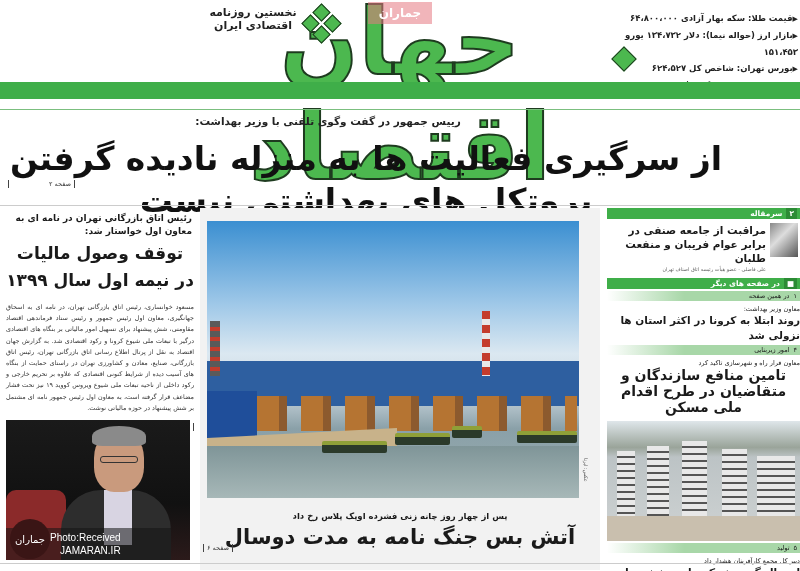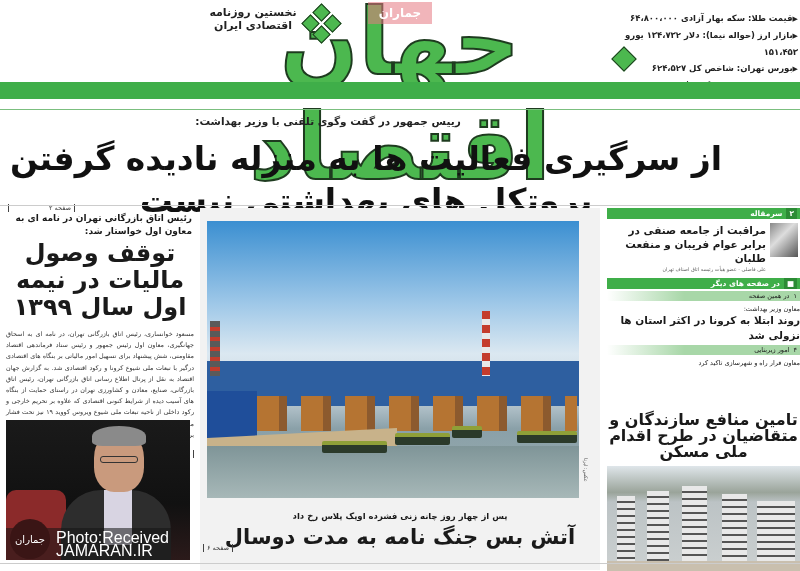--- a/index.html
+++ b/index.html
@@ -40,45 +40,45 @@
   
   .divider-top { position: absolute; left: 0; top: 109px; width: 800px; height: 1px; background: #7bbf7f; }
   .kicker-main {
     position: absolute; left: 0; top: 115px; width: 656px; text-align: center; font-size: 10.5px; font-weight: bold; color: #222;
   }
   .headline-main {
     position: absolute; left: 0; top: 138px; width: 732px; text-align: center; font-size: 33px; font-weight: bold;
     letter-spacing: -1px; color: #111; line-height: 42px;
   }
   .page-ref { display: inline-block; border-left: 1px solid #444; border-right: 1px solid #444; font-size: 6.5px; padding: 0 3px; color: #333; }
-  .page-ref-main { position: absolute; left: 8px; top: 204px; padding-left: 40px; }
+  .page-ref-main { position: absolute; left: 8px; top: 180px; padding-left: 40px; }
   .divider-mid { position: absolute; left: 0; top: 205px; width: 800px; height: 1px; background: #ccc; }
 
   
   .left-col { position: absolute; left: 6px; top: 208px; width: 188px; height: 362px; text-align: right; }
   .left-col .kicker { font-size: 9px; font-weight: bold; line-height: 13px; padding: 4px 2px 0; }
-  .left-col .headline { font-size: 24px; font-weight: bold; line-height: 27px; text-align: center; margin-top: 2px; letter-spacing: -0.5px; }
+  .left-col .headline { font-size: 17px; font-weight: bold; line-height: 27px; text-align: center; margin-top: 2px; letter-spacing: -0.5px; }
   .left-col .body { font-size: 6.4px; line-height: 11.2px; text-align: justify; margin-top: 8px; color: #333; }
   .left-col .page-ref { margin-top: 6px; }
   .left-photo {
     position: absolute; left: 0; top: 212px; width: 184px; height: 140px;
     background: linear-gradient(180deg, #1a1a1a 0%, #111 60%, #2b1a1a 100%); overflow: hidden;
   }
   .left-photo .chair { position: absolute; left: 0; top: 70px; width: 60px; height: 70px; background: #8b2a2a; border-radius: 10px 10px 0 0; }
   .left-photo .suit { position: absolute; left: 55px; top: 70px; width: 110px; height: 75px; background: #2d2d2d; border-radius: 40px 40px 0 0; }
   .left-photo .shirt { position: absolute; left: 98px; top: 70px; width: 28px; height: 55px; background: #d8d4e2; }
   .left-photo .head { position: absolute; left: 88px; top: 10px; width: 50px; height: 62px; background: #c99a7d; border-radius: 45% 45% 40% 40%; }
   .left-photo .hair { position: absolute; left: 86px; top: 6px; width: 54px; height: 20px; background: #8a8a8a; border-radius: 50% 50% 20% 20%; }
   .left-photo .glasses { position: absolute; left: 94px; top: 36px; width: 38px; height: 7px; border: 1.5px solid #333; border-radius: 3px; }
   .watermark {
     position: absolute; left: 0; top: 108px; width: 165px; height: 32px; background: rgba(20,20,20,0.55);
     direction: ltr; display: flex; align-items: center;
   }
   .watermark .logo-circle { width: 40px; height: 40px; border-radius: 50%; background: #3a1515; margin-left: 4px; margin-top: -10px; color: #fff; font-size: 10px; display: flex; align-items: center; justify-content: center; }
-  .watermark .text { color: #fff; font-family: "Liberation Sans", sans-serif; font-size: 16px; line-height: 13px; margin-left: 6px; text-align: left; }
+  .watermark .text { color: #fff; font-family: "Liberation Sans", sans-serif; font-size: 10px; line-height: 13px; text-align: right; }
 
   
   .center-col { position: absolute; left: 200px; top: 208px; width: 400px; height: 362px; background: #f2f2f2; }
   .port-photo {
     position: absolute; left: 7px; top: 13px; width: 372px; height: 277px; overflow: hidden;
     background: linear-gradient(180deg, #3b8fd1 0%, #9fc8e8 30%, #dbe8f1 48%, #c9d5dd 62%, #8aa0a8 75%, #9aaeb0 100%);
   }
   .port-photo .buildings { position: absolute; left: 0; top: 140px; width: 372px; height: 45px; background: #2e5fa0; }
   .port-photo .bluebox { position: absolute; left: 0; top: 170px; width: 50px; height: 50px; background: #1f4e9a; }
   .port-photo .chimney { position: absolute; left: 275px; top: 90px; width: 8px; height: 65px; background: repeating-linear-gradient(180deg, #c43c2c 0 8px, #e8e8e8 8px 14px); }
@@ -97,21 +97,21 @@
   .right-col { position: absolute; left: 607px; top: 208px; width: 193px; height: 362px; text-align: right; }
   .section-bar { height: 11px; background: #3fae49; color: #fff; font-size: 7.5px; line-height: 11px; padding-right: 3px; font-weight: bold; display: flex; justify-content: flex-start; gap: 4px; }
   .section-bar .num { background: #2c8b35; padding: 0 3px; }
   .editorial { display: flex; flex-direction: row; padding: 4px 2px 0; gap: 4px; }
   .editorial .thumb { width: 28px; height: 34px; background: linear-gradient(135deg, #888, #ddd 40%, #555); }
   .editorial .title { font-size: 10.5px; font-weight: bold; line-height: 14px; }
   .editorial .byline { font-size: 5px; color: #666; margin-top: 1px; }
   .sub-bar { height: 10px; background: linear-gradient(90deg, #ffffff 0%, #a8d7a8 40%, #a8d7a8 100%); font-size: 6.5px; line-height: 10px; padding-right: 3px; display: flex; gap: 4px; margin-top: 2px; }
   .item-kicker { font-size: 6.5px; margin-top: 4px; color: #222; }
   .item-title { font-size: 10.5px; font-weight: bold; line-height: 15px; }
-  .item-title.big { font-size: 16px; line-height: 16px; text-align: center; margin-top: 45px; }
+  .item-title.big { font-size: 14px; line-height: 16px; text-align: center; }
   .city-photo {
     height: 120px; margin-top: 6px; position: relative; overflow: hidden;
     background: linear-gradient(180deg, #dfe6ea 0%, #9aa49a 22%, #bcc3c5 30%, #cfd3d3 100%);
   }
   .city-photo .tower { position: absolute; background: repeating-linear-gradient(180deg, #e8e8e8 0 5px, #555 5px 7px); }
   .city-photo .ground { position: absolute; left: 0; top: 95px; width: 193px; height: 25px; background: #c9bfae; }
 </style>
 </head>
 <body>
 

